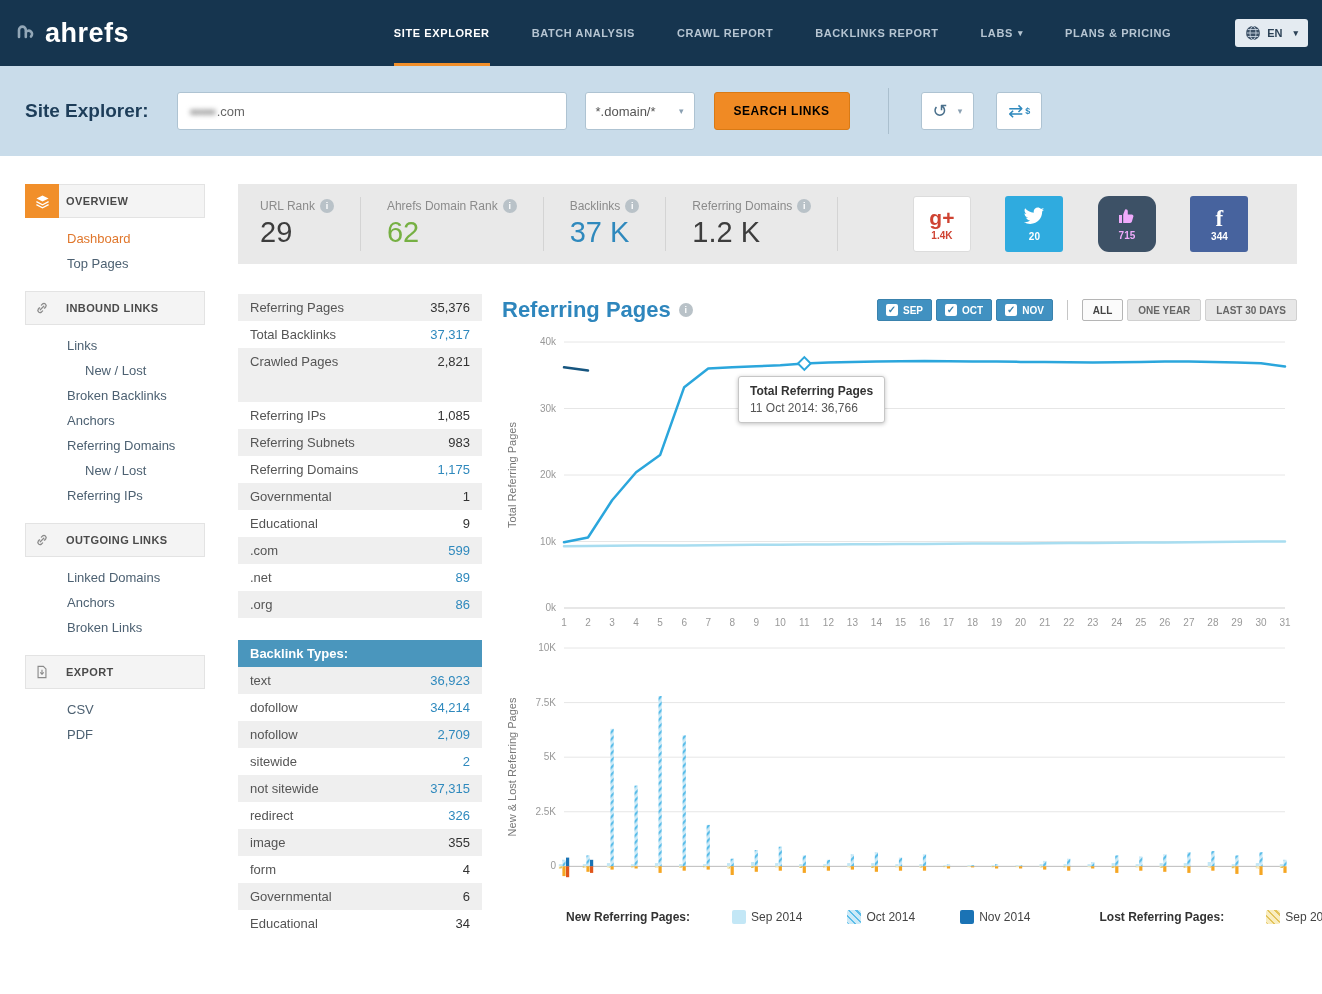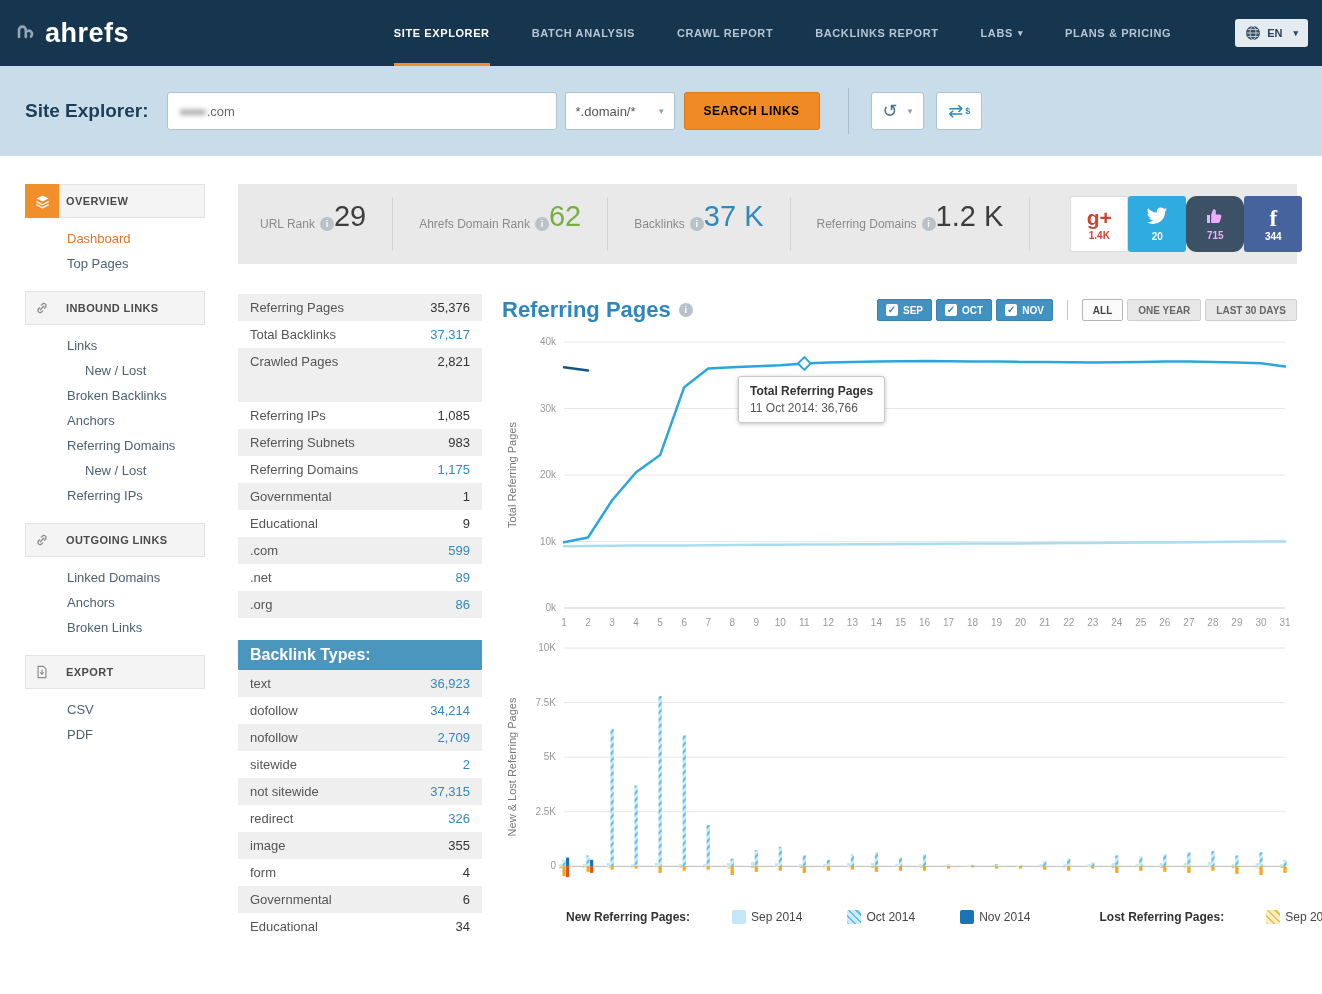--- a/index.html
+++ b/index.html
@@ -10,21 +10,21 @@
   .navbar{height:66px;background:#16354f;display:flex;align-items:center;padding:0 14px;}
   .logo{display:flex;align-items:center;gap:9px;color:#fff;font-size:27px;font-weight:bold;letter-spacing:.5px;cursor:pointer;}
   .logo .mark{display:flex;align-items:center;}
   .nav-items{display:flex;gap:42px;margin-left:auto;height:66px;}
   .nav-item{display:flex;align-items:center;color:#b6c5d2;font-size:11px;font-weight:bold;letter-spacing:.6px;cursor:pointer;border-bottom:3px solid transparent;border-top:3px solid transparent;white-space:nowrap;}
   .nav-item.active{color:#fff;border-bottom-color:#f18f2a;}
   .chev{font-size:9px;margin-left:5px;color:inherit;}
   .lang-btn{margin-left:64px;background:#e4ebf1;border-radius:3px;height:28px;display:flex;align-items:center;gap:6px;padding:0 10px;font-size:11px;font-weight:bold;color:#2c4257;cursor:pointer;}
 
   
-  .search-band{height:90px;background:#c9dcea;display:flex;align-items:center;padding:0 25px;}
+  .search-band{height:90px;background:#c9dcea;display:flex;align-items:center;padding:0 25px;gap:10px;}
   .se-label{font-size:19px;font-weight:bold;color:#1d3d59;margin-right:18px;white-space:nowrap;}
   .se-input{width:390px;height:38px;background:#fff;border:1px solid #aec3d2;border-radius:3px;display:flex;align-items:center;padding:0 12px;font-size:13px;color:#666;cursor:text;}
   .redacted{filter:blur(2.5px);color:#9a9a9a;font-size:10px;letter-spacing:-1px;margin-right:2px;}
   .se-select{margin-left:8px;width:110px;height:38px;background:#fff;border:1px solid #aec3d2;border-radius:3px;display:flex;align-items:center;justify-content:space-between;padding:0 10px;font-size:13px;color:#555;cursor:pointer;}
   .se-select .chev{color:#8aa0b2;}
   .se-btn{margin-left:9px;height:38px;background:#f08a24;border:1px solid #d97a15;border-radius:3px;color:#000000;font-size:12px;font-weight:bold;letter-spacing:.5px;padding:0 19px;cursor:pointer;}
   .band-divider{width:1px;height:46px;background:#aabfce;margin:0 22px 0 28px;}
   .tool-btn{height:38px;background:#fff;border:1px solid #aec3d2;border-radius:3px;display:flex;align-items:center;gap:5px;padding:0 11px;cursor:pointer;margin-right:12px;}
   .uic{font-size:18px;color:#4a708c;line-height:1;}
   .uic.blue{color:#2f89bd;}
@@ -38,39 +38,39 @@
   .side-header .iconbox{width:34px;height:34px;display:flex;align-items:center;justify-content:center;color:#8a8a8a;flex:none;margin:-1px 7px -1px -1px;}
   .side-header.accent .iconbox{background:#f18f2a;color:#fff;}
   .side-items{padding:8px 0 2px;}
   .side-item{padding:5px 0 5px 42px;font-size:13px;color:#4d6172;cursor:pointer;}
   .side-item.indent{padding-left:60px;}
   .side-item.active{color:#e0772c;}
 
   .main{flex:1;min-width:0;}
   .metrics-bar{background:#e9e9e9;height:80px;display:flex;align-items:center;}
   .metrics-list{display:flex;align-items:center;height:100%;padding-left:22px;}
-  .metric{padding-right:26px;margin-right:26px;border-right:1px solid #d4d4d4;height:54px;display:flex;justify-content:center;white-space:nowrap;}
+  .metric{padding-right:26px;margin-right:26px;border-right:1px solid #d4d4d4;height:54px;display:flex;flex-direction:column;justify-content:center;white-space:nowrap;}
   .m-label{font-size:12px;color:#8b8b8b;display:flex;align-items:center;gap:5px;}
   .m-value{font-size:29px;margin-top:3px;}
   .info-icon{width:14px;height:14px;border-radius:50%;background:#b9c2c8;color:#fff;font-size:9px;font-weight:bold;display:inline-flex;align-items:center;justify-content:center;flex:none;cursor:pointer;}
   .social-tiles{flex:1;display:flex;align-items:center;justify-content:space-evenly;padding:0 14px;}
   .tile{width:58px;height:56px;border-radius:3px;display:flex;flex-direction:column;align-items:center;justify-content:center;gap:1px;cursor:pointer;}
   .tile .count{font-size:10px;font-weight:bold;}
   .gplus{font-size:21px;font-weight:bold;line-height:1;}
   .fbf{font-size:23px;font-weight:bold;font-family:"Liberation Serif",serif;line-height:1;}
 
   .main-body{display:flex;margin-top:30px;align-items:flex-start;}
   .statcol{width:244px;margin-right:20px;flex:none;}
   .stat-row{display:flex;justify-content:space-between;align-items:center;height:27px;padding:0 12px;font-size:13px;color:#555;}
   .stat-row.odd{background:#efefef;}
   .stat-row.spacer{background:#efefef;}
   .stat-row .val{color:#333;}
   .stat-row .val.link{color:#2f89bd;cursor:pointer;}
   .bt-table{margin-top:22px;}
-  .bt-header{background:#4a96bd;color:#fff;font-weight:bold;font-size:16px;padding:6px 12px;}
+  .bt-header{background:#4a96bd;color:#fff;font-weight:bold;font-size:13px;padding:6px 12px;}
 
   .chartcol{flex:1;min-width:0;}
   .chart-head{display:flex;align-items:center;margin-bottom:8px;height:32px;}
   .chart-title{font-size:22px;color:#2e86bd;font-weight:bold;margin-right:8px;}
   .chart-controls{margin-left:auto;display:flex;align-items:center;gap:4px;}
   .mtog{display:flex;align-items:center;gap:5px;background:#4191c1;border:1px solid #3a82ad;border-radius:2px;height:22px;padding:0 8px;color:#fff;font-size:10px;font-weight:bold;cursor:pointer;}
   .mtog .box{width:12px;height:12px;background:#fff;border-radius:2px;color:#3a82ad;font-size:10px;display:flex;align-items:center;justify-content:center;line-height:1;}
   .ctrl-div{width:1px;height:20px;background:#c6c6c6;margin:0 10px;}
   .rng{height:22px;padding:0 10px;border-radius:2px;font-size:10px;font-weight:bold;color:#666;background:#e7e7e7;border:1px solid #d0d0d0;display:flex;align-items:center;cursor:pointer;white-space:nowrap;}
   .rng.active{background:#fbfbfb;border-color:#b5b5b5;color:#444;}

